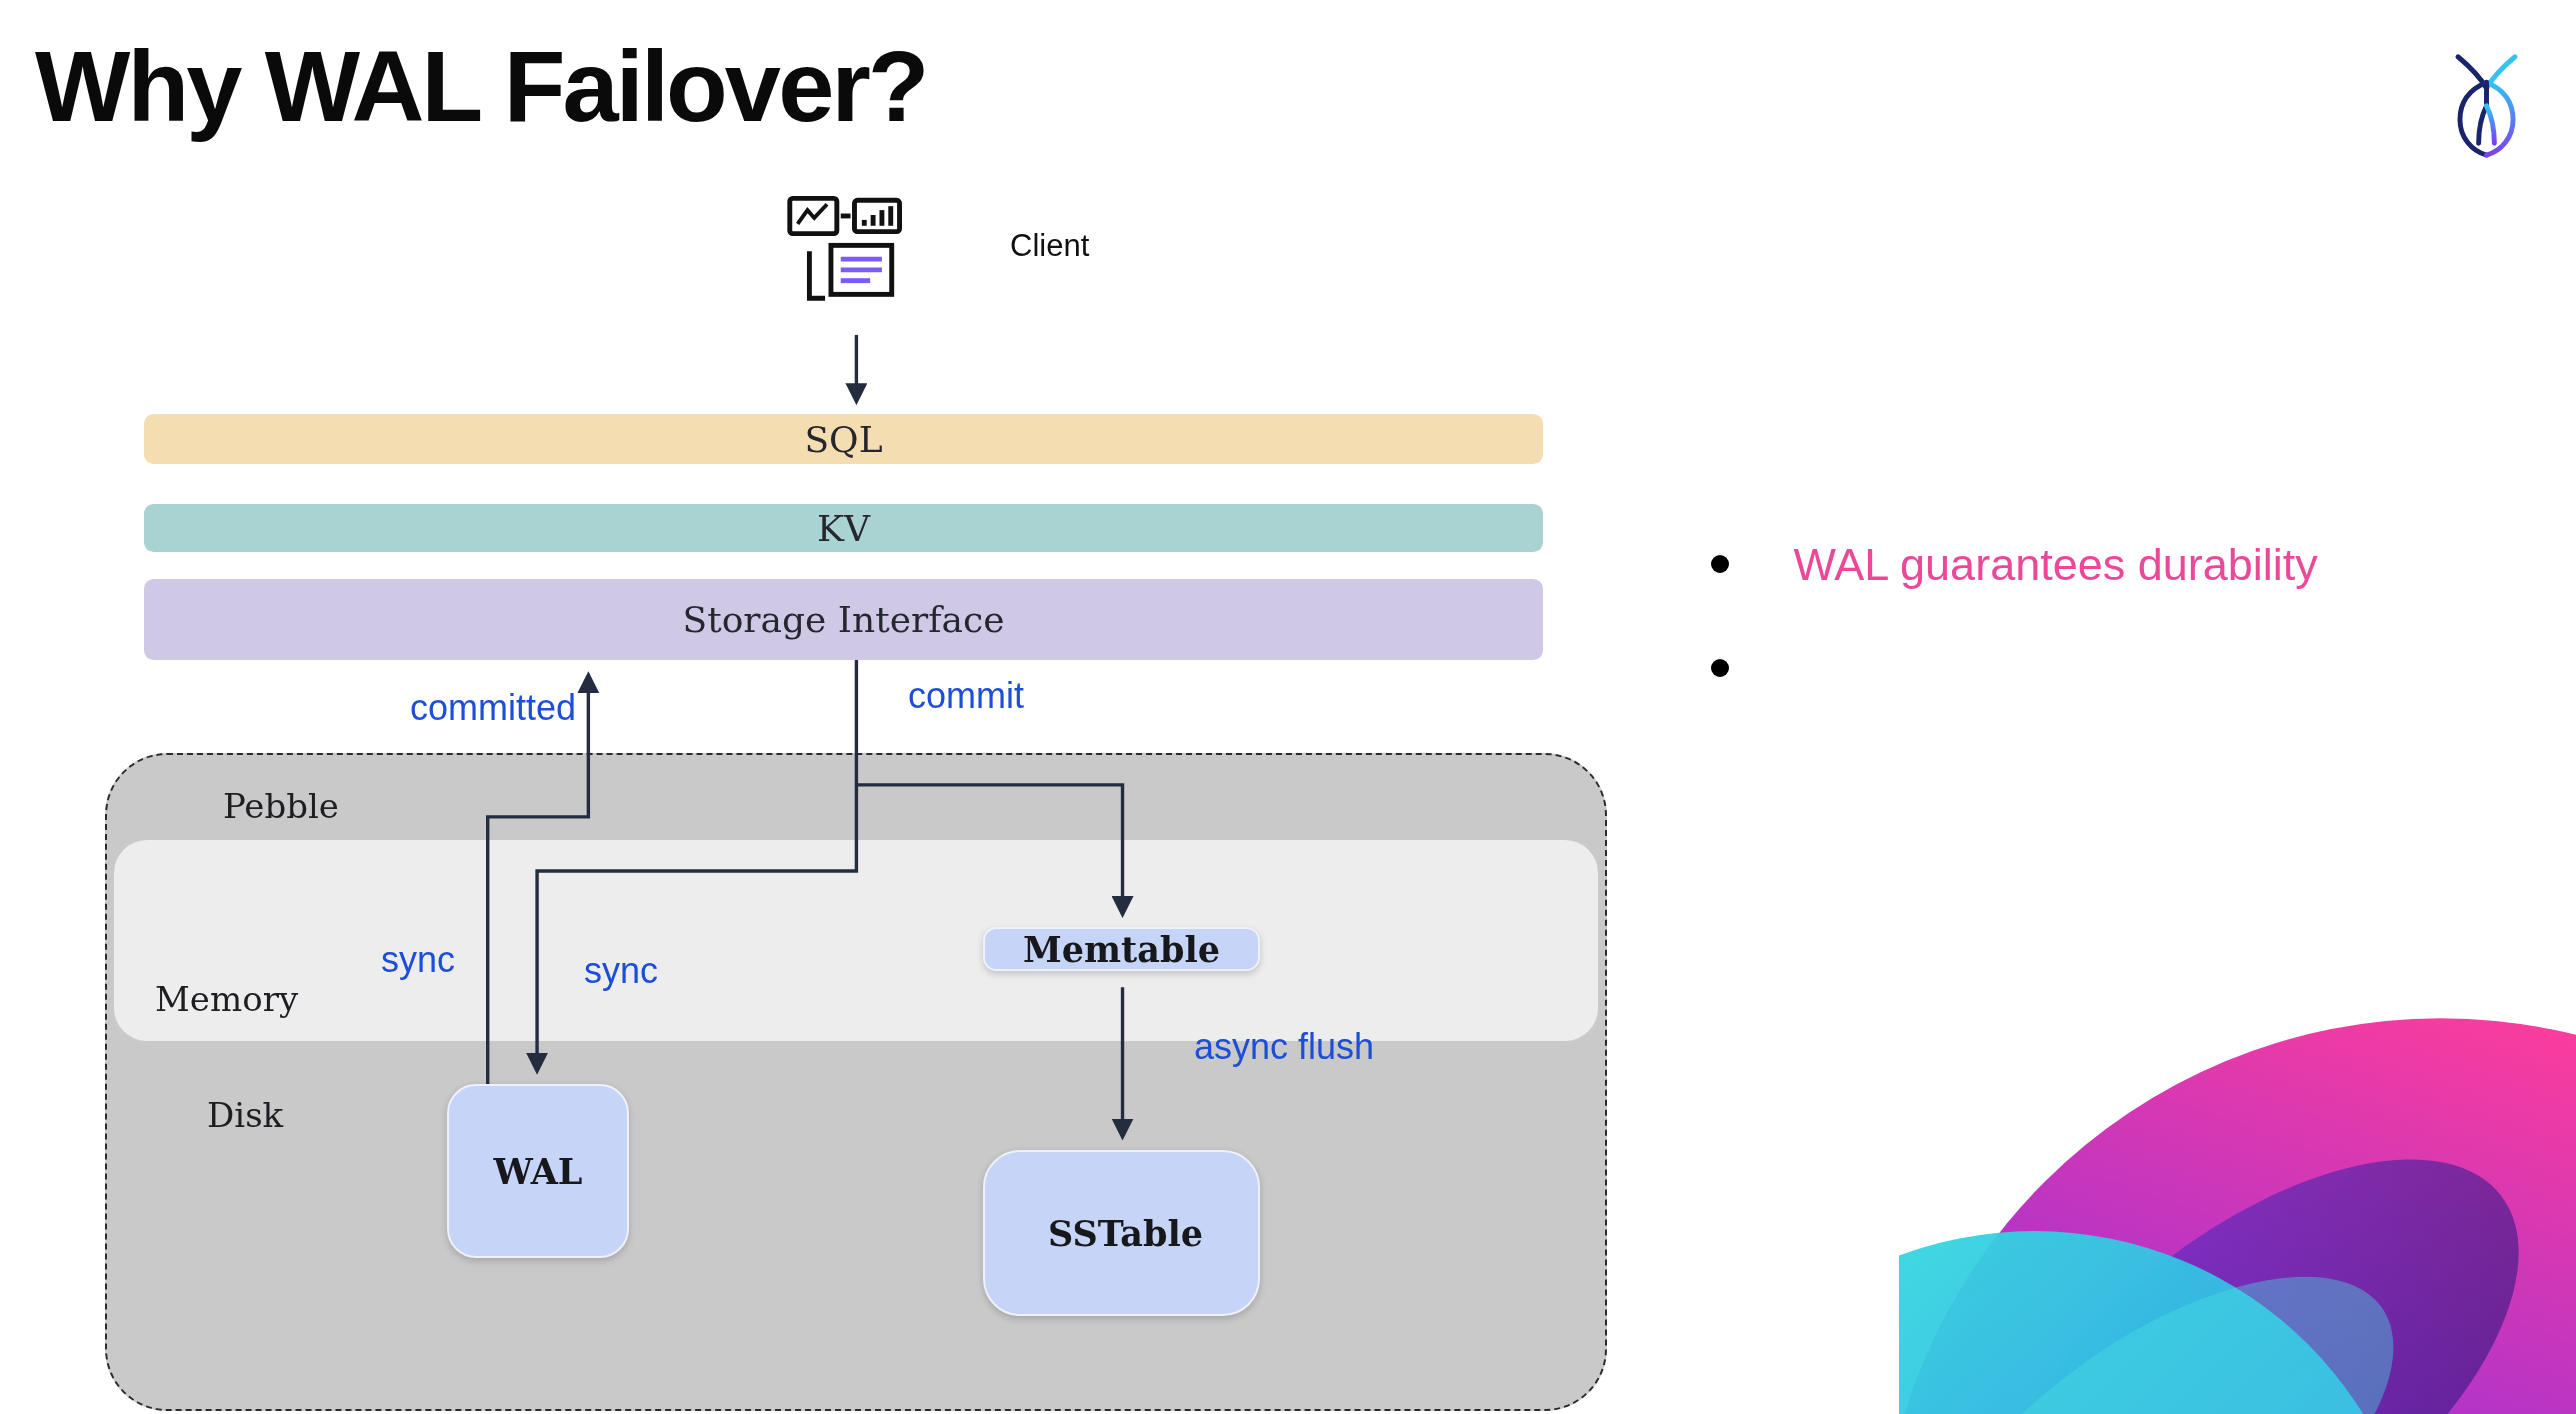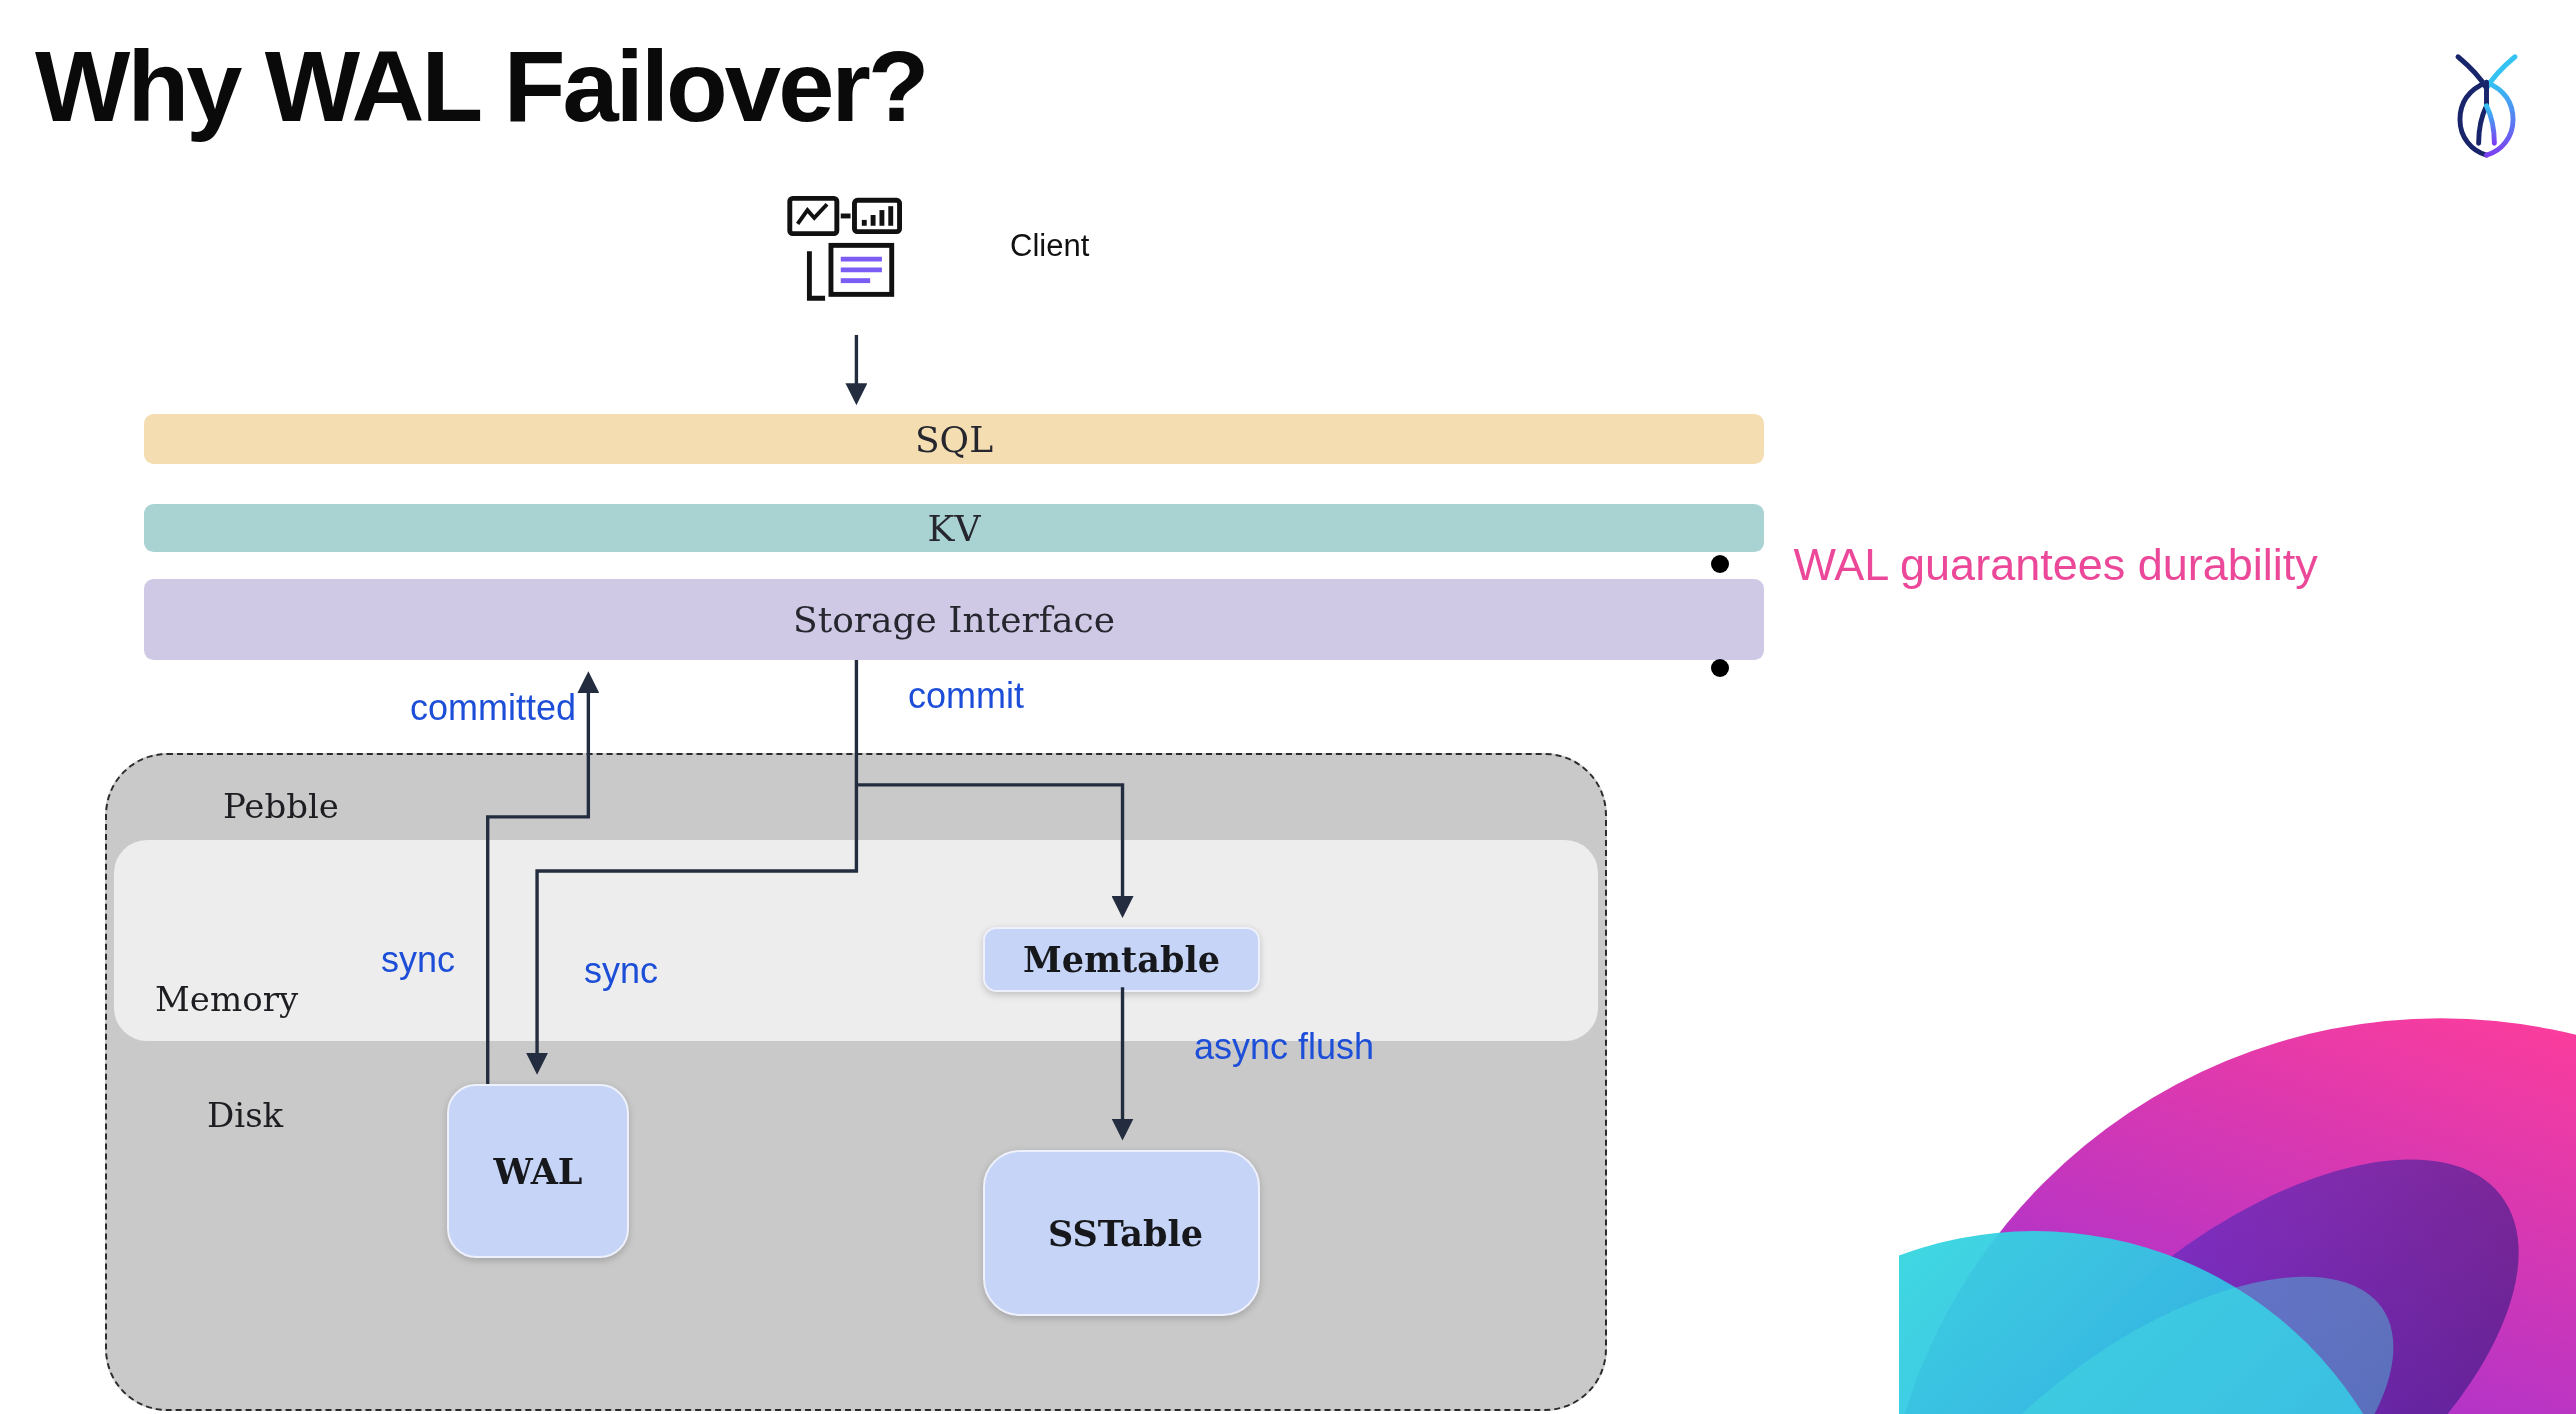--- a/index.html
+++ b/index.html
@@ -10,21 +10,21 @@
   .title{
     position:absolute;left:35px;top:29px;margin:0;
     font-size:101px;font-weight:bold;letter-spacing:-2.9px;color:#0a0a0a;
     font-family:"Liberation Sans",sans-serif;
   }
   .logo{position:absolute;right:45px;top:43px;width:89px;height:116px;}
   .client-icon{position:absolute;left:780px;top:192px;width:147px;height:143px;}
   .client-label{position:absolute;left:1010px;top:228px;font-size:31px;color:#111;}
 
   .bar{
-    position:absolute;left:144px;width:1620px;display:flex;align-items:center;justify-content:center;
+    position:absolute;left:144px;width:1399px;display:flex;align-items:center;justify-content:center;
     font-family:"DejaVu Serif",serif;font-size:36px;color:#26272e;border-radius:9.7px;
   }
   .bar.sql{top:414px;height:50px;}
   .bar.kv{top:504px;height:48px;}
   .bar.storage{top:579px;height:81px;}
 
   .pebble{
     position:absolute;left:105px;top:753px;width:1502px;height:658px;
     background:#c9c9c9;border:2.9px dashed #2b2b2b;border-radius:62px;box-sizing:border-box;
   }
@@ -37,21 +37,21 @@
   #memory-lbl{left:155px;top:979px;}
   #disk-lbl{left:207px;top:1095px;}
 
   .node{
     position:absolute;background:#c5d4f7;border:2.9px solid #eef1fb;
     display:flex;align-items:center;justify-content:center;
     font-family:"DejaVu Serif",serif;font-weight:bold;font-size:35px;color:#17181c;
     box-shadow:0 2.9px 7.7px rgba(0,0,0,0.18);box-sizing:border-box;
   }
   .wal{left:447px;top:1084px;width:182px;height:174px;border-radius:29px;}
-  .memtable{left:983px;top:927px;width:277px;height:65px;border-radius:13.5px;}
+  .memtable{left:983px;top:927px;width:277px;height:44px;border-radius:13.5px;}
   .sstable{left:983px;top:1150px;width:277px;height:166px;border-radius:37px;padding-left:8px;}
 
   .edge{position:absolute;font-size:36px;color:#1d4ed8;}
   #lbl-committed{left:410px;top:687px;}
   #lbl-commit{left:908px;top:675px;}
   #lbl-sync-left{left:381px;top:939px;}
   #lbl-sync-right{left:584px;top:950px;}
   #lbl-async{left:1194px;top:1026px;}
 
   .arrows{position:absolute;left:0;top:0;width:2576px;height:1415px;pointer-events:none;}

